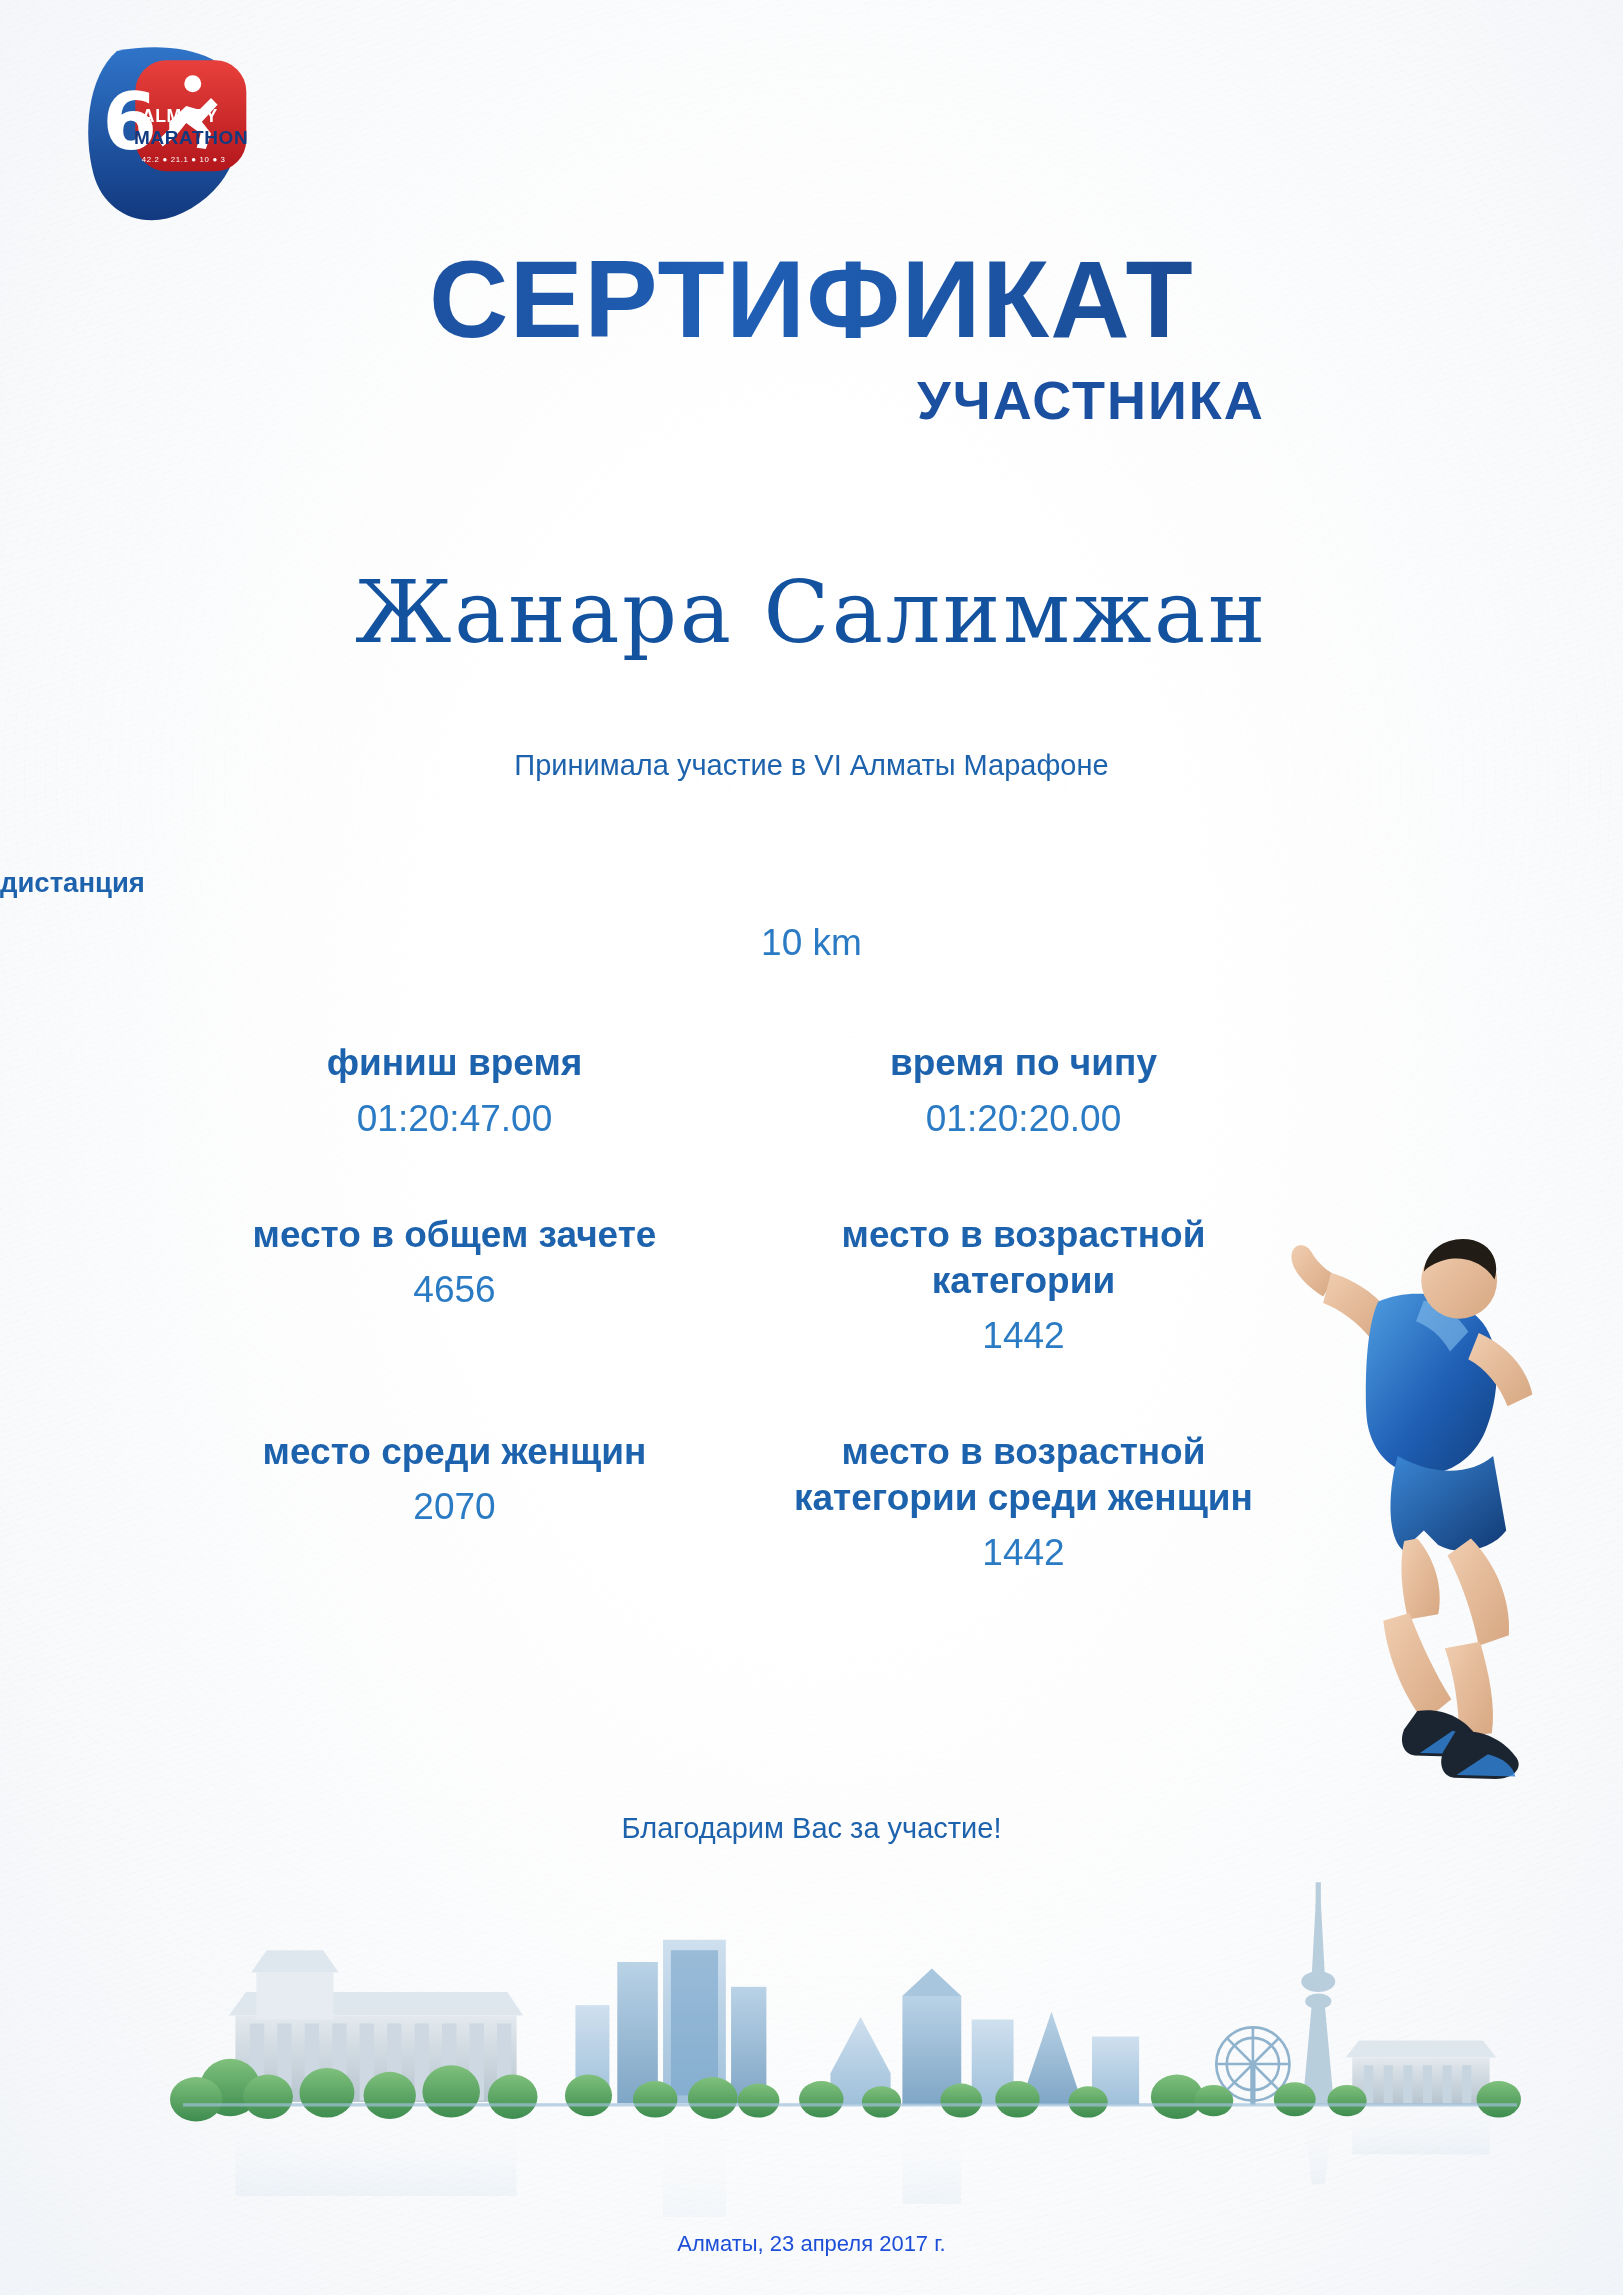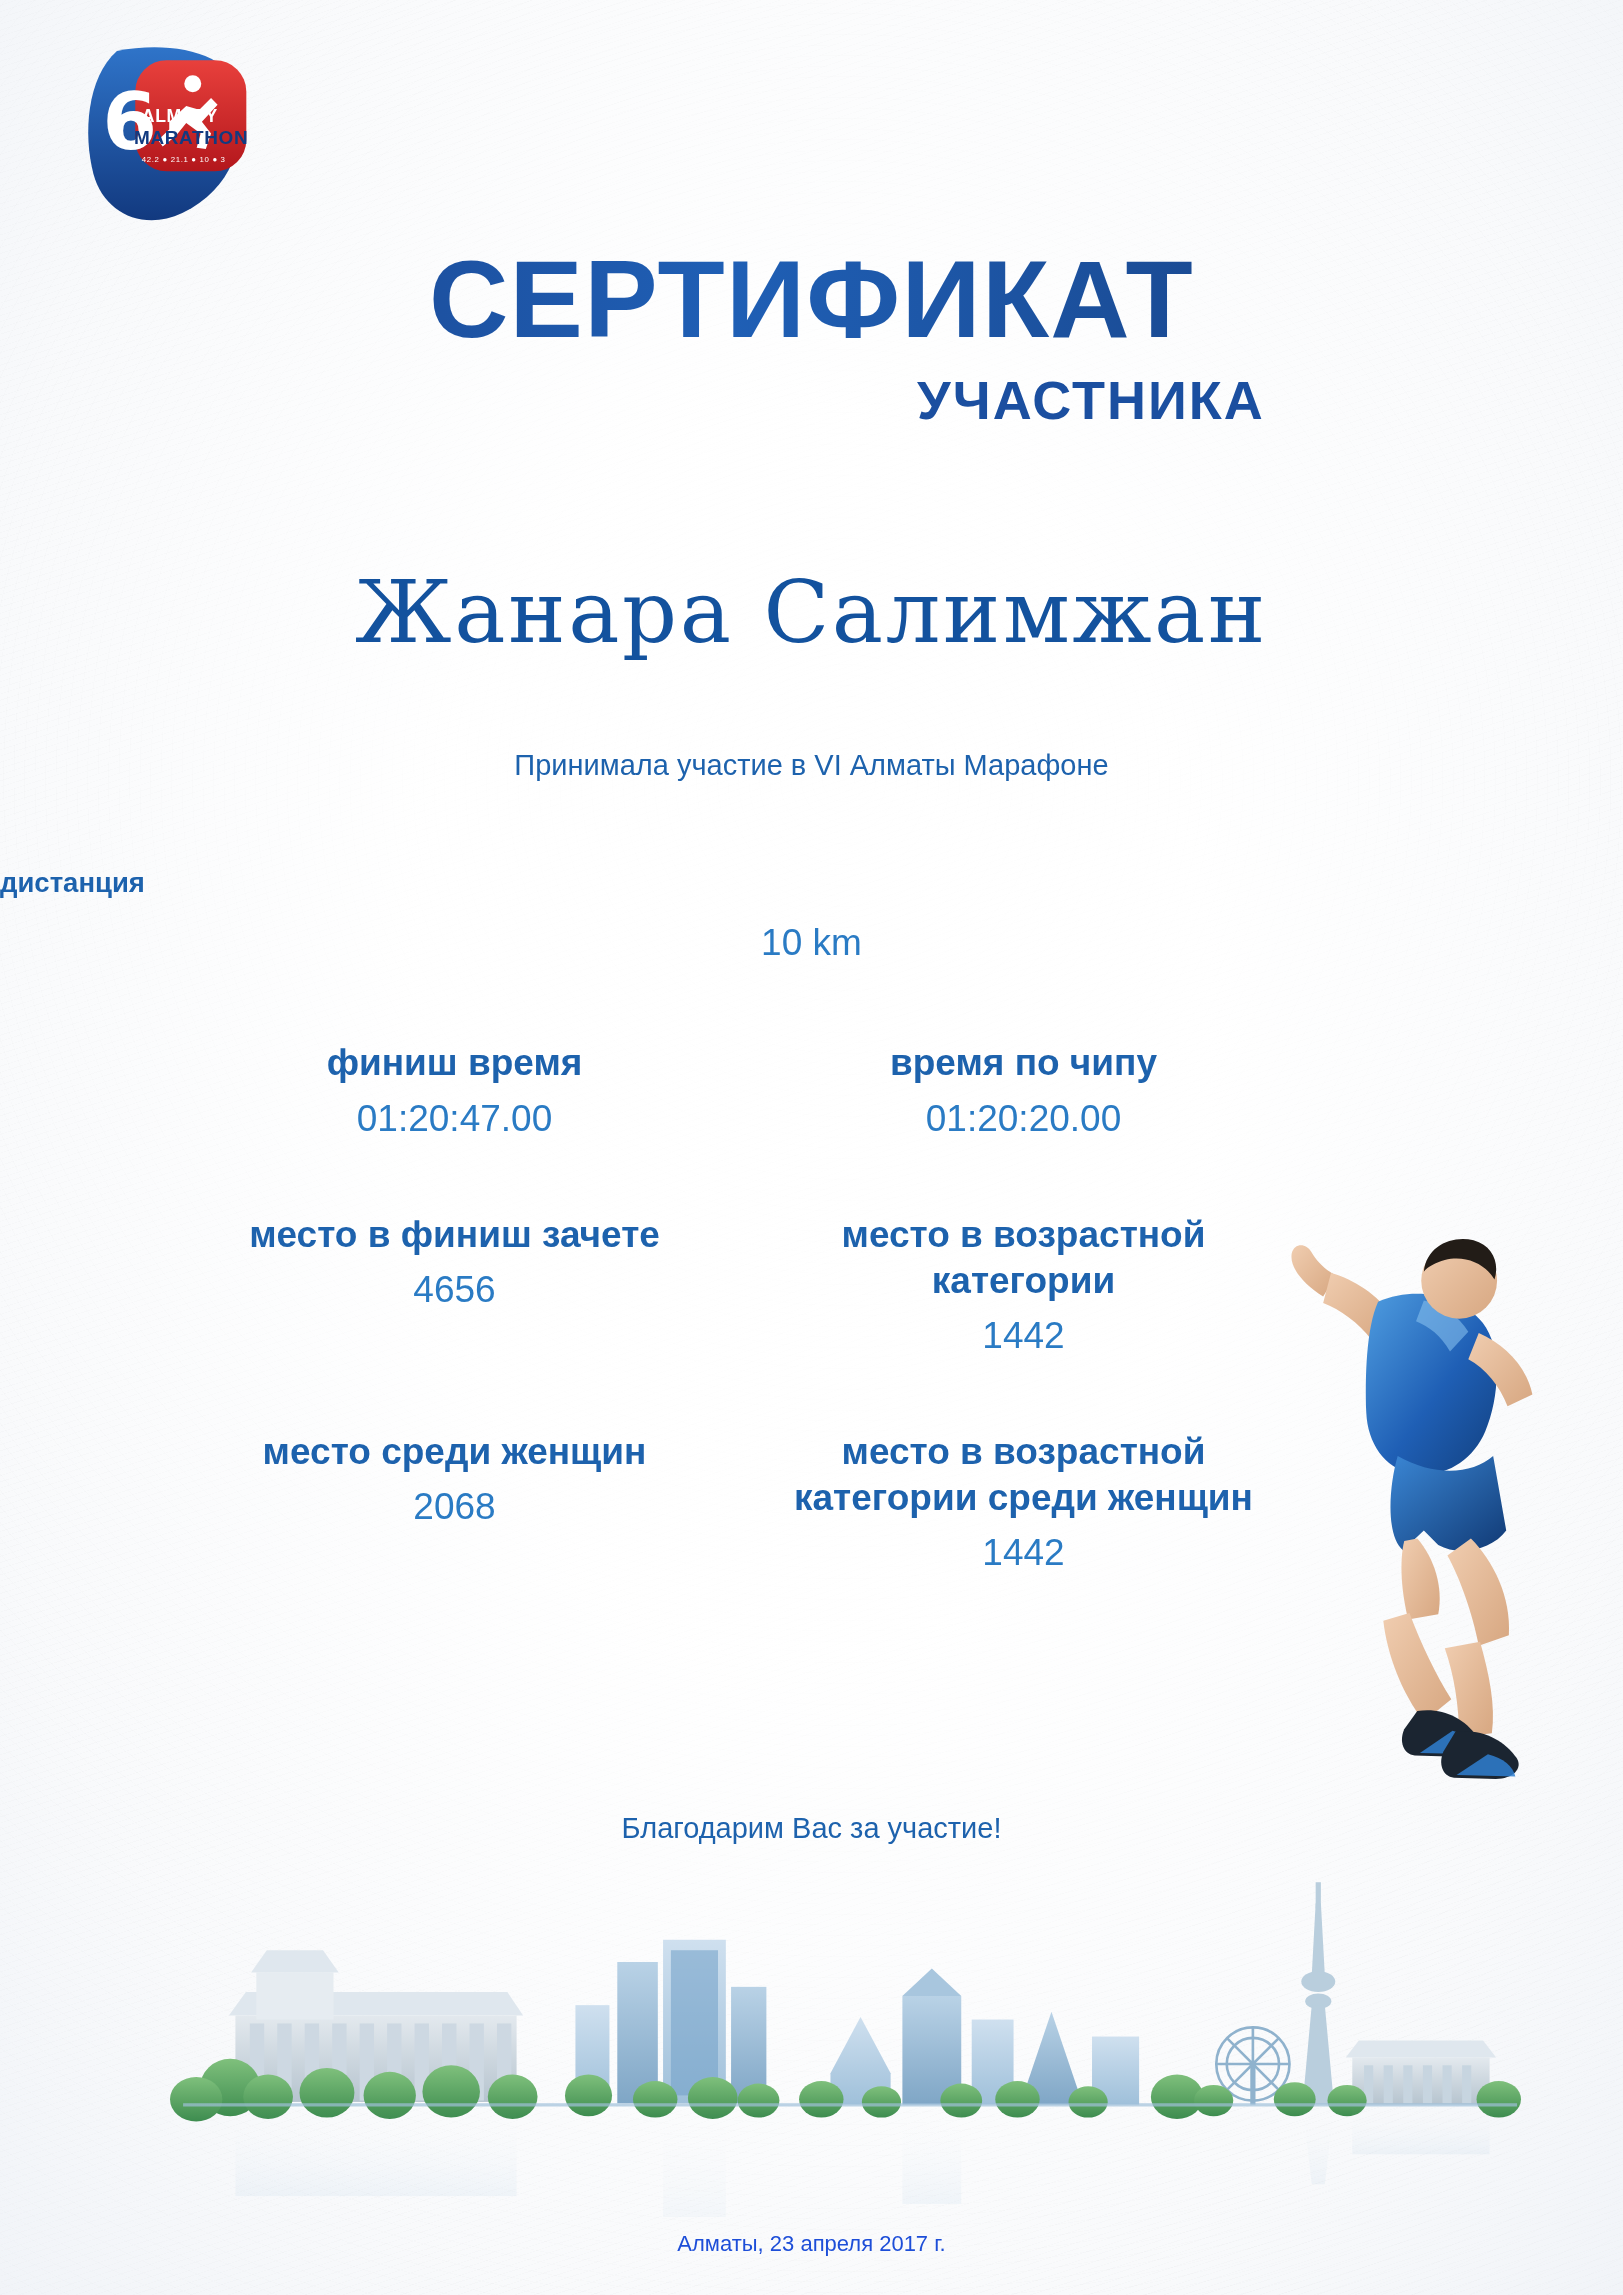--- a/index.html
+++ b/index.html
@@ -265,33 +265,33 @@
         <div class="val">01:20:47.00</div>
       </div>
       <div class="cell">
         <div class="lbl">время по чипу</div>
         <div class="val">01:20:20.00</div>
       </div>
     </div>
 
     <div class="row row-2">
       <div class="cell">
-        <div class="lbl">место в финиш зачете</div>
+        <div class="lbl">место в общем зачете</div>
         <div class="val">4656</div>
       </div>
       <div class="cell">
         <div class="lbl">место в возрастной категории</div>
         <div class="val">1442</div>
       </div>
     </div>
 
     <div class="row row-3">
       <div class="cell">
         <div class="lbl">место среди женщин</div>
-        <div class="val">2068</div>
+        <div class="val">2070</div>
       </div>
       <div class="cell">
         <div class="lbl">место в возрастной категории среди женщин</div>
         <div class="val">1442</div>
       </div>
     </div>
 
   </div>
 
   <div class="runner">

